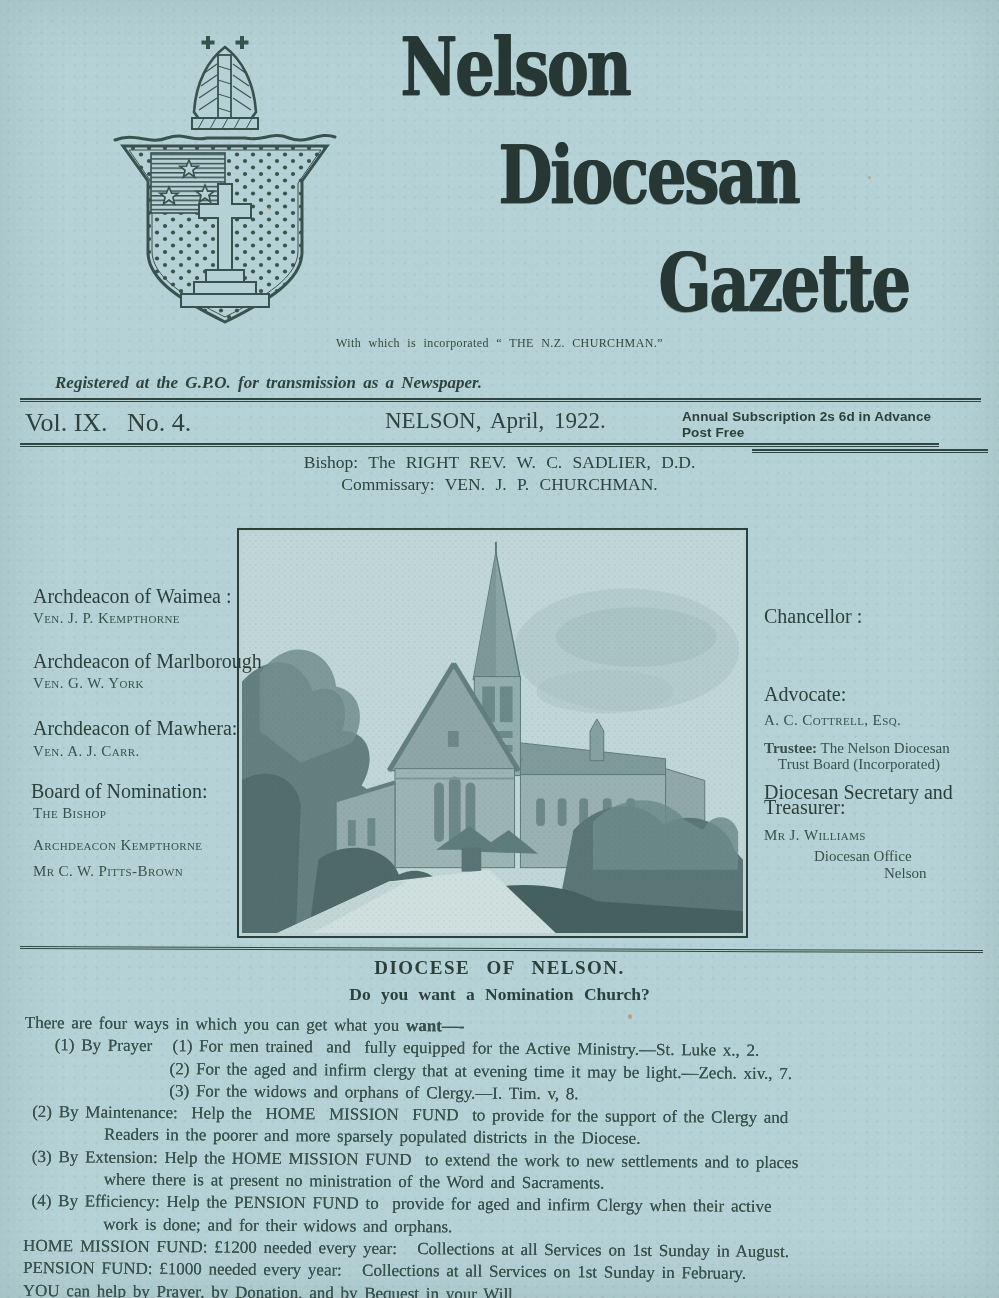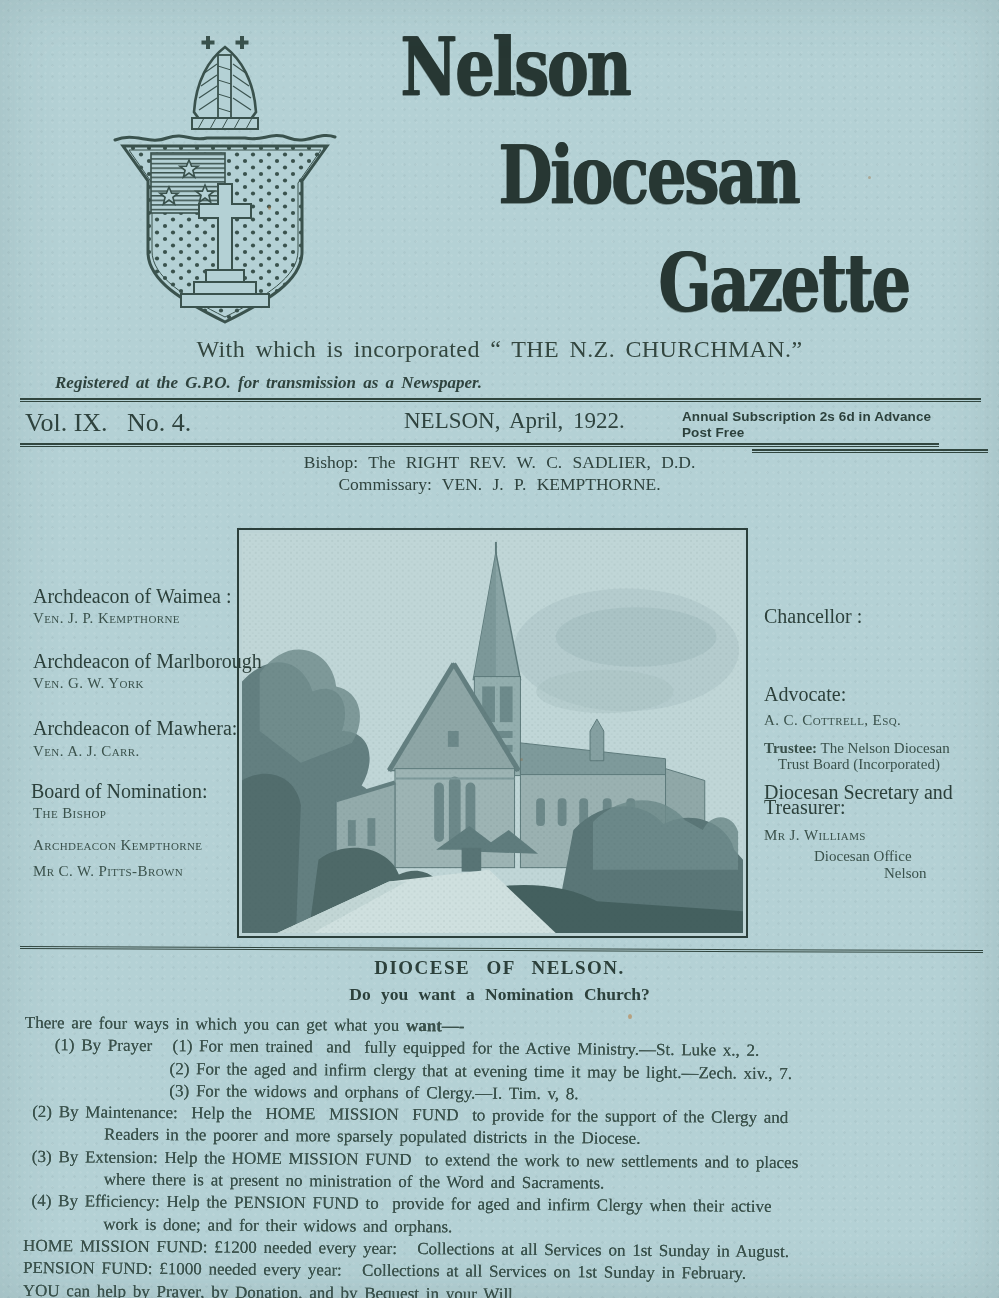--- a/index.html
+++ b/index.html
@@ -29,40 +29,40 @@
     transform:scaleY(1.30);transform-origin:0 0;
     text-shadow:1.3px 0 0 currentColor, 0 .7px 0 rgba(39,55,51,.45);
     white-space:nowrap;
   }
   .mast-1{left:400px;top:27px;}
   .mast-2{left:498px;top:135px;}
   .mast-3{left:658px;top:243px;}
 
   .incorp{
     position:absolute;left:0;right:0;top:336px;text-align:center;
-    font-size:24px;color:#33463f;word-spacing:4px;letter-spacing:.4px;
+    font-size:12px;color:#33463f;word-spacing:4px;letter-spacing:.4px;
   }
   .registered{
     position:absolute;left:55px;top:373px;
     font-weight:bold;font-style:italic;font-size:17px;color:var(--ink);
     word-spacing:3px;
   }
 
   .drule{position:absolute;height:4px;
     border-top:2px solid #31463f;border-bottom:1px solid #31463f;}
   .rule-a{left:20px;right:18px;top:398px;}
   .rule-b{left:20px;right:60px;top:443px;}
   .rule-b2{left:752px;width:236px;top:449px;}
   .rule-c{left:20px;right:16px;top:948px;height:3px;
     border-top:1.4px solid #31463f;border-bottom:1px solid #31463f;
     transform:rotate(.25deg);}
 
   
   .issue-vol{position:absolute;left:25px;top:408px;font-size:26px;color:var(--ink);white-space:pre;}
-  .issue-date{position:absolute;left:404px;top:408px;font-size:23px;color:var(--ink);word-spacing:4px;white-space:pre;}
+  .issue-date{position:absolute;left:385px;top:408px;font-size:23px;color:var(--ink);word-spacing:4px;white-space:pre;}
   .issue-sub{position:absolute;left:682px;top:409px;width:300px;
     font-family:"Liberation Sans",sans-serif;font-weight:bold;
     font-size:13.5px;line-height:16px;color:#2c403b;letter-spacing:.1px;}
 
   
   .officials{position:absolute;left:0;right:0;top:451px;text-align:center;color:var(--ink);}
   .off-line{font-size:17.5px;line-height:22px;word-spacing:6px;white-space:pre;}
   .off-line b{font-weight:normal;}
 
   
@@ -191,21 +191,21 @@
   <div class="issue-sub">
     <div>Annual Subscription 2s 6d in Advance</div>
     <div>Post Free</div>
   </div>
 
   <div class="drule rule-b"></div>
   <div class="drule rule-b2"></div>
 
   <div class="officials">
     <div class="off-line"><b>Bishop:</b> <span>The RIGHT REV. W. C. SADLIER, D.D.</span></div>
-    <div class="off-line"><b>Commissary:</b> <span>VEN. J. P. KEMPTHORNE.</span></div>
+    <div class="off-line"><b>Commissary:</b> <span>VEN. J. P. CHURCHMAN.</span></div>
   </div>
 
   <div class="photo">
     <svg viewBox="0 0 511 404" preserveAspectRatio="none">
       <defs>
         <pattern id="halft" width="6" height="6" patternUnits="userSpaceOnUse">
           <circle cx="2" cy="2" r="0.8" fill="#33504e"></circle>
           <circle cx="5" cy="5" r="0.6" fill="#33504e"></circle>
         </pattern>
       </defs>

